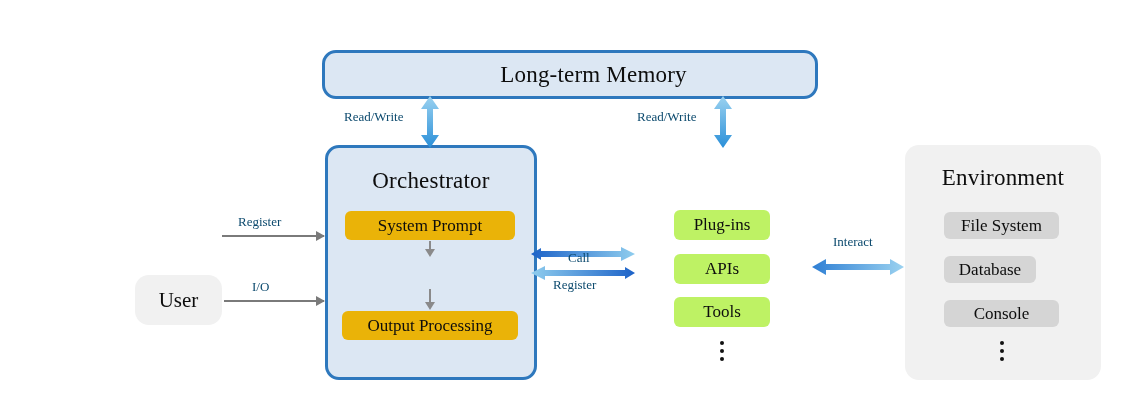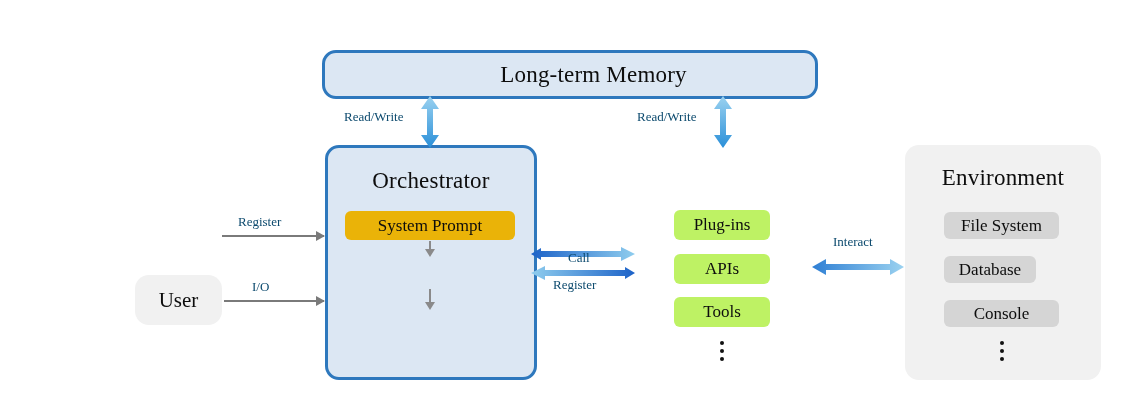--- a/index.html
+++ b/index.html
@@ -162,20 +162,21 @@
   <div class="box box-blue" id="ltm">
     <div class="box-title">Long-term Memory</div>
   </div>
 
   <div class="box box-blue" id="orchestrator">
     <div class="box-title box-title-row">Orchestrator</div>
   </div>
   <div class="chip chip-white" id="c-sysprompt">System Prompt</div>
   <div class="downarrow" id="d1"></div>
   <div class="downarrow" id="d2"></div>
+  <div class="chip chip-white" id="c-output">Output Processing</div>
 
   <div class="chip chip-blue" id="c-plugins">Plug-ins</div>
   <div class="chip chip-blue" id="c-apis">APIs</div>
   <div class="chip chip-blue" id="c-tools">Tools</div>
   <div class="vdots" id="dots-ext">
     <i></i>
       <i></i>
       <i></i>
   </div>
 

